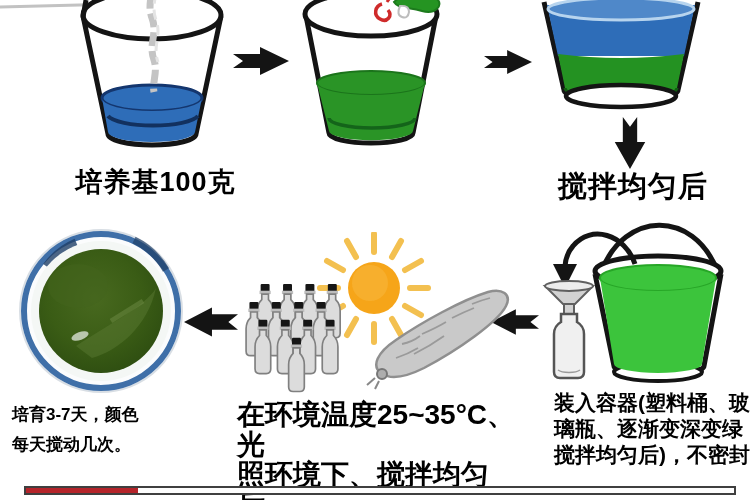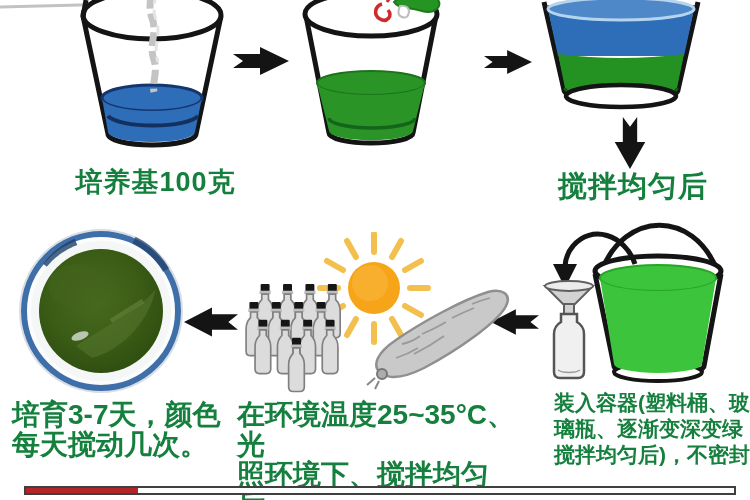--- a/index.html
+++ b/index.html
@@ -1,26 +1,26 @@
 <!DOCTYPE html>
 <html><head>
 <meta charset="utf-8">
 <style>
   html,body{margin:0;padding:0;background:#ffffff;}
   .stage{
     position:relative;width:750px;height:500px;background:#ffffff;
-    overflow:hidden;font-family:"Liberation Sans",sans-serif;color:#15803d;
+    overflow:hidden;font-family:"Liberation Sans",sans-serif;color:#000000;
   }
   .abs{position:absolute;}
   .lbl{font-weight:700;text-align:center;letter-spacing:1px;}
   .cap{font-weight:700;}
   .cap span{display:block;}
   .step-label{font-size:27px;}
   .mix-label{font-size:29px;}
-  .cap-left{font-size:28px;line-height:30px;}
+  .cap-left{font-size:17px;line-height:30px;}
   .cap-mid{font-size:28px;line-height:30px;}
   .cap-right{font-size:21px;line-height:26px;margin-left:36px;}
   .progress{box-sizing:border-box;border:2px solid #3f3f3f;background:#fdfdfd;}
   .progress-fill{height:100%;background:#b5242a;}
 </style>
 </head>
 <body>
 
 <div class="stage">
 

